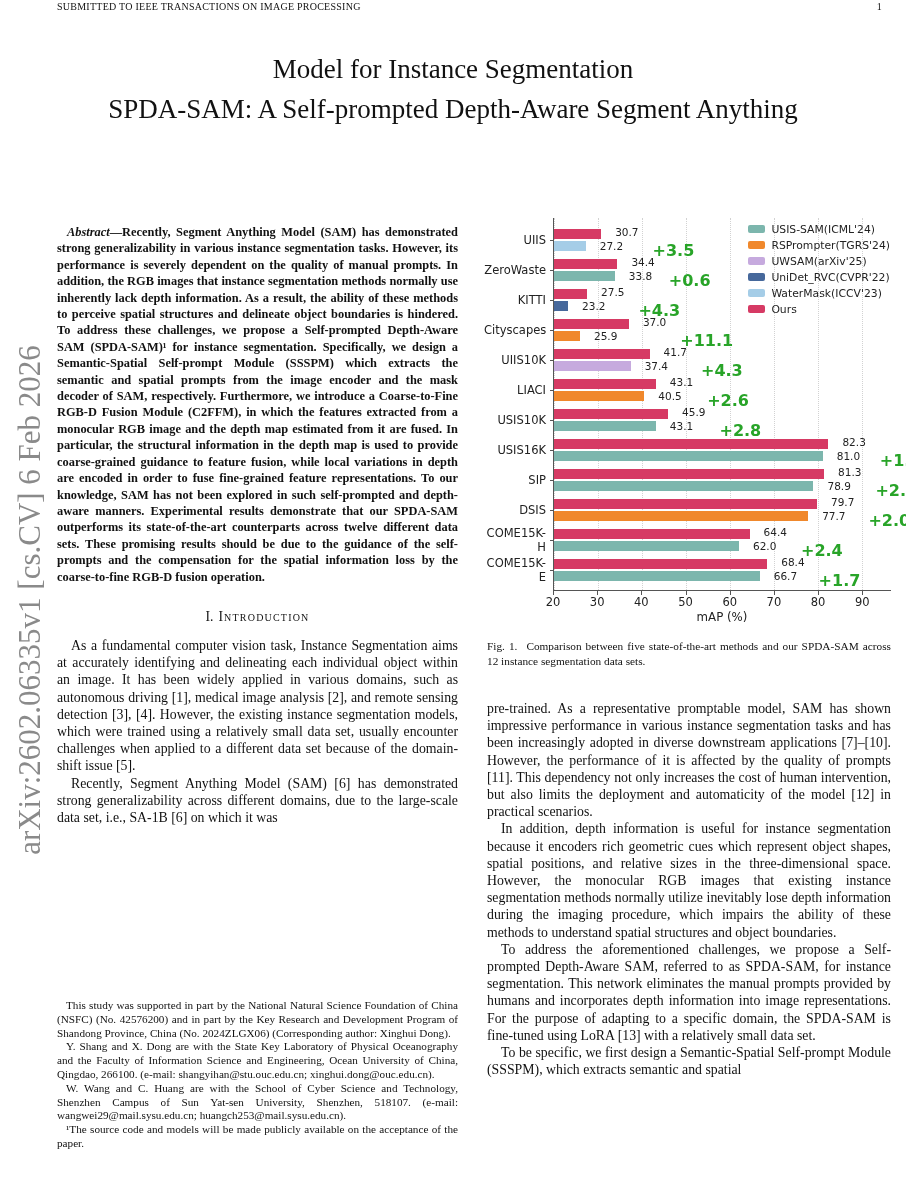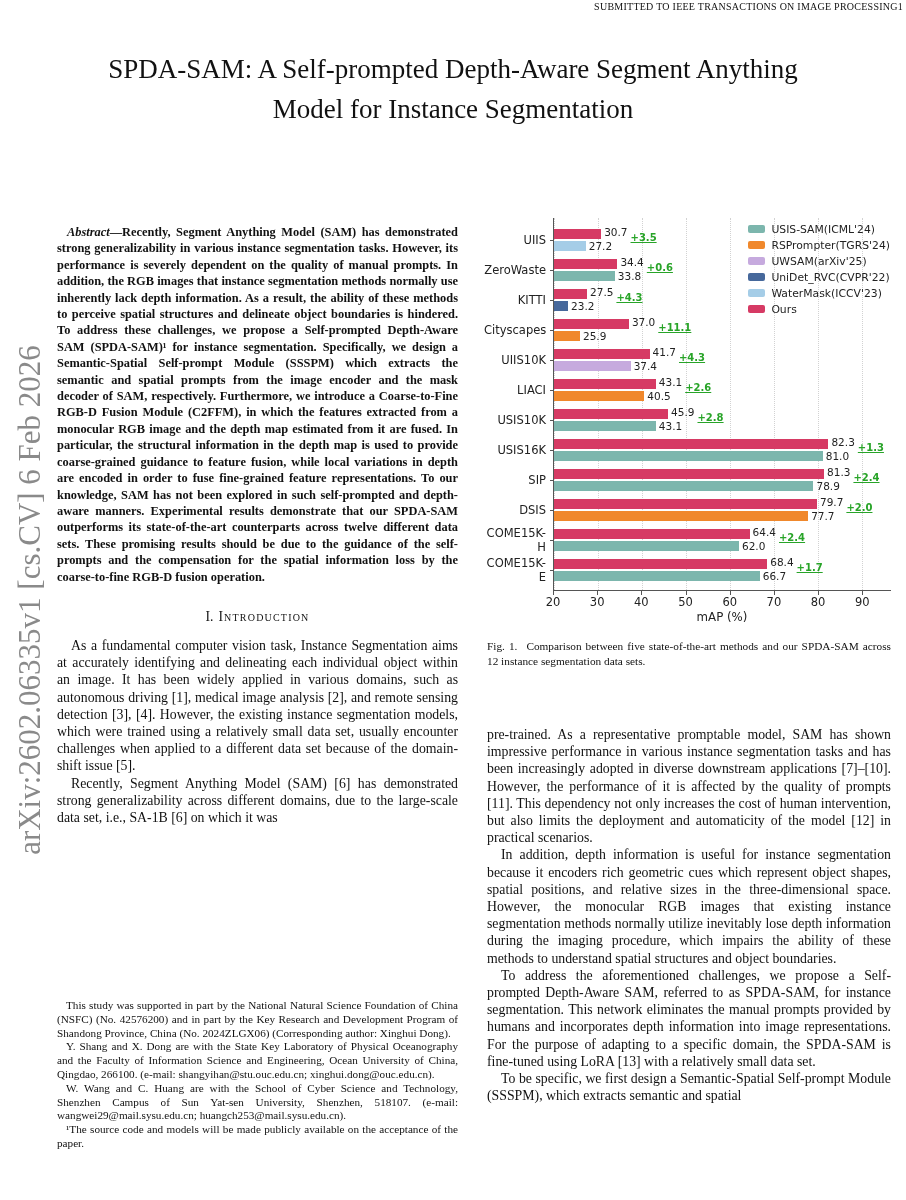--- a/index.html
+++ b/index.html
@@ -2,22 +2,22 @@
 <html><head>
 <meta charset="utf-8">
 <style>
   html,body { margin:0; padding:0; background:#e8e8e8; }
   .page {
     position:relative; width:906px; height:1200px; margin:0 auto;
     background:#ffffff; overflow:hidden;
     font-family:"Liberation Serif", serif; color:#111;
   }
   .running-header {
-    position:absolute; top:1px; left:57px; right:3px;
-    display:flex; justify-content:flex-end;
+    position:absolute; top:1px; left:57px; right:24px;
+    display:flex; justify-content:space-between;
     font-size:10px; letter-spacing:0.25px;
   }
   .arxiv-stamp {
     position:absolute; left:30px; top:600px;
     transform:translate(-50%,-50%) rotate(-90deg);
     white-space:nowrap; color:#8a8a8a; font-size:31px;
     font-family:"Liberation Serif", serif;
   }
   .paper-title {
     position:absolute; top:49px; left:0; width:100%;
@@ -56,61 +56,61 @@
   
   .figure { width:100%; }
   .chart { font-family:"DejaVu Sans","Liberation Sans",sans-serif; }
   .chart-main {
     position:relative; margin-left:66px;
     border-left:1px solid #555; border-bottom:1px solid #555;
     padding:7px 0 5px 0;
   }
   .gridline { position:absolute; top:0; bottom:0; width:0; border-left:1px dotted #d2d2d2; }
   .group { position:relative; padding:2.5px 0; }
-  .bar-row { display:flex; align-items:center; height:11px; margin:1px 0; position:relative; }
+  .bar-row { display:flex; align-items:center; height:11px; margin:1px 0; position:relative;gap:11px; }
   .bar { height:10px; flex:0 0 auto; }
   .val { margin-left:3px; font-size:10.5px; color:#222; white-space:nowrap; position:relative; }
   .val-ours { top:-2px; }
-  .gain { margin-left:3px; font-size:10px; font-weight:bold; position:relative; top:3px; white-space:nowrap;text-decoration:underline; }
+  .gain { margin-left:3px; font-size:16px; font-weight:bold; position:relative; top:16px; white-space:nowrap; }
   .cat {
     position:absolute; left:-70px; width:62px; top:50%;
     transform:translateY(-50%); text-align:right;
     font-size:11.5px; color:#222;
   }
   .cat-tick { position:absolute; left:-4px; top:50%; width:4px; height:1px; background:#555; }
   .legend { position:absolute; top:4px; right:1px; display:flex; flex-direction:column; gap:2px; }
   .legend-item { display:flex; align-items:center; height:14px; }
   .legend-swatch { width:17px; height:8px; border-radius:2px; margin-right:6px; flex:0 0 auto; }
   .legend-label { font-size:10.8px; color:#222; white-space:nowrap; }
   .xaxis { position:relative; margin-left:66px; height:19px; }
   .xtick-mark { position:absolute; top:0; width:1px; height:4px; background:#555; }
   .xtick-label { position:absolute; top:4px; transform:translateX(-50%); font-size:11.5px; color:#222; }
   .xaxis-label { margin-left:66px; text-align:center; font-size:11.8px; color:#222; }
   .fig-caption {
     font-size:11.3px; line-height:15px; text-align:justify;
     margin-top:15px;
   }
   .fig-caption .cap-label { margin-right:9px; }
-  .rc-body { margin-top:57px; }
+  .rc-body { margin-top:31px; }
 </style>
 </head>
 <body>
 
 <div class="page">
 
   <div class="running-header">
     <span>SUBMITTED TO IEEE TRANSACTIONS ON IMAGE PROCESSING</span>
     <span>1</span>
   </div>
 
   <div class="arxiv-stamp">arXiv:2602.06335v1  [cs.CV]  6 Feb 2026</div>
 
   <h1 class="paper-title">
+    <div>Model for Instance Segmentation</div>
     <div>SPDA-SAM: A Self-prompted Depth-Aware Segment Anything</div>
-    <div>Model for Instance Segmentation</div>
   </h1>
 
 
   <div class="col-left">
     <p class="abstract">
       <span class="lead-label">Abstract</span><span>—Recently, Segment Anything Model (SAM) has demonstrated strong generalizability in various instance segmentation tasks. However, its performance is severely dependent on the quality of manual prompts. In addition, the RGB images that instance segmentation methods normally use inherently lack depth information. As a result, the ability of these methods to perceive spatial structures and delineate object boundaries is hindered. To address these challenges, we propose a Self-prompted Depth-Aware SAM (SPDA-SAM)¹ for instance segmentation. Specifically, we design a Semantic-Spatial Self-prompt Module (SSSPM) which extracts the semantic and spatial prompts from the image encoder and the mask decoder of SAM, respectively. Furthermore, we introduce a Coarse-to-Fine RGB-D Fusion Module (C2FFM), in which the features extracted from a monocular RGB image and the depth map estimated from it are fused. In particular, the structural information in the depth map is used to provide coarse-grained guidance to feature fusion, while local variations in depth are encoded in order to fuse fine-grained feature representations. To our knowledge, SAM has not been explored in such self-prompted and depth-aware manners. Experimental results demonstrate that our SPDA-SAM outperforms its state-of-the-art counterparts across twelve different data sets. These promising results should be due to the guidance of the self-prompts and the compensation for the spatial information loss by the coarse-to-fine RGB-D fusion operation.</span>
     </p>
     <h2 class="section-heading">
       <span class="num">I.</span><span class="sc">Introduction</span>
     </h2>

